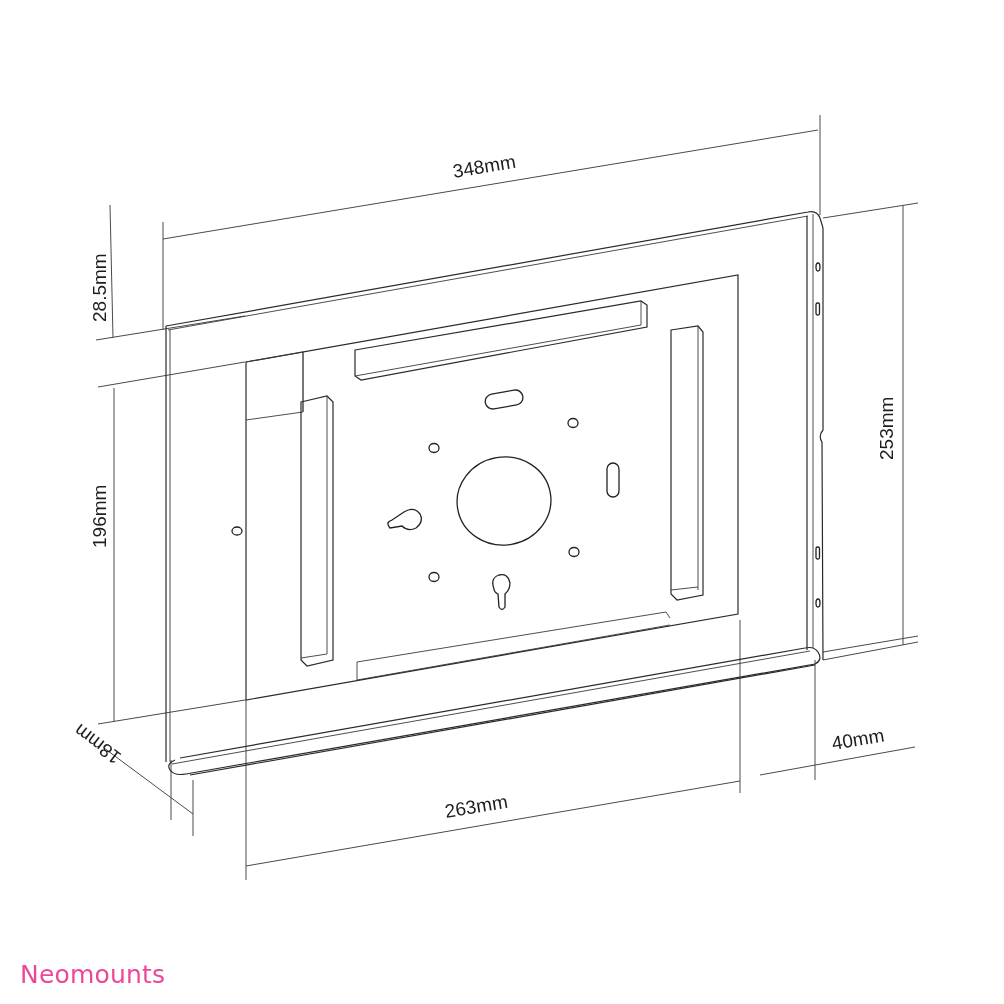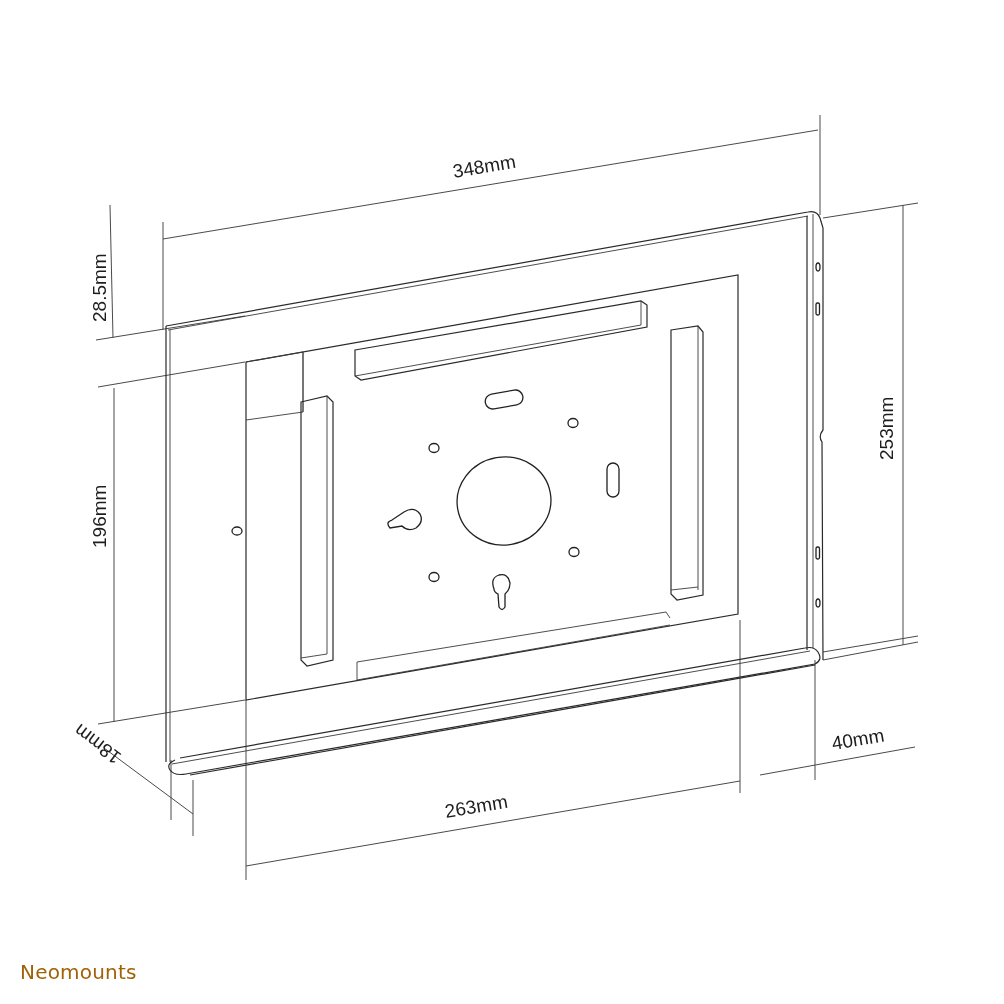--- a/index.html
+++ b/index.html
@@ -3,21 +3,21 @@
 <meta charset="utf-8">
 <style>
   html, body { margin: 0; padding: 0; background: #ffffff; }
   #stage { position: relative; width: 1004px; height: 1004px; background: #ffffff; overflow: hidden; }
   svg { position: absolute; left: 0; top: 0; }
   .dim { stroke: #4a4a4a; stroke-width: 1; fill: none; }
   .edge { stroke: #2a2a2a; stroke-width: 1.2; fill: none; }
   .edge-thin { stroke: #3a3a3a; stroke-width: 0.9; fill: none; }
   .hole { stroke: #222222; stroke-width: 1.3; fill: #ffffff; }
   .label { font-family: "Liberation Sans", sans-serif; font-size: 19px; fill: #1e1e1e; }
-  .brand { position: absolute; left: 20px; top: 960px; font-family: "DejaVu Sans", sans-serif; font-size: 20px; color: #a16207; letter-spacing: 0.2px; }
+  .brand { position: absolute; left: 20px; top: 960px; font-family: "DejaVu Sans", sans-serif; font-size: 25px; color: #ec4899; letter-spacing: 0.2px; }
 </style>
 </head>
 <body>
 
 <div id="stage">
 <svg width="1004" height="1004" viewBox="0 0 1004 1004">
 
   <g>
 
     <line class="dim" x1="163" y1="239" x2="818" y2="130"></line>

